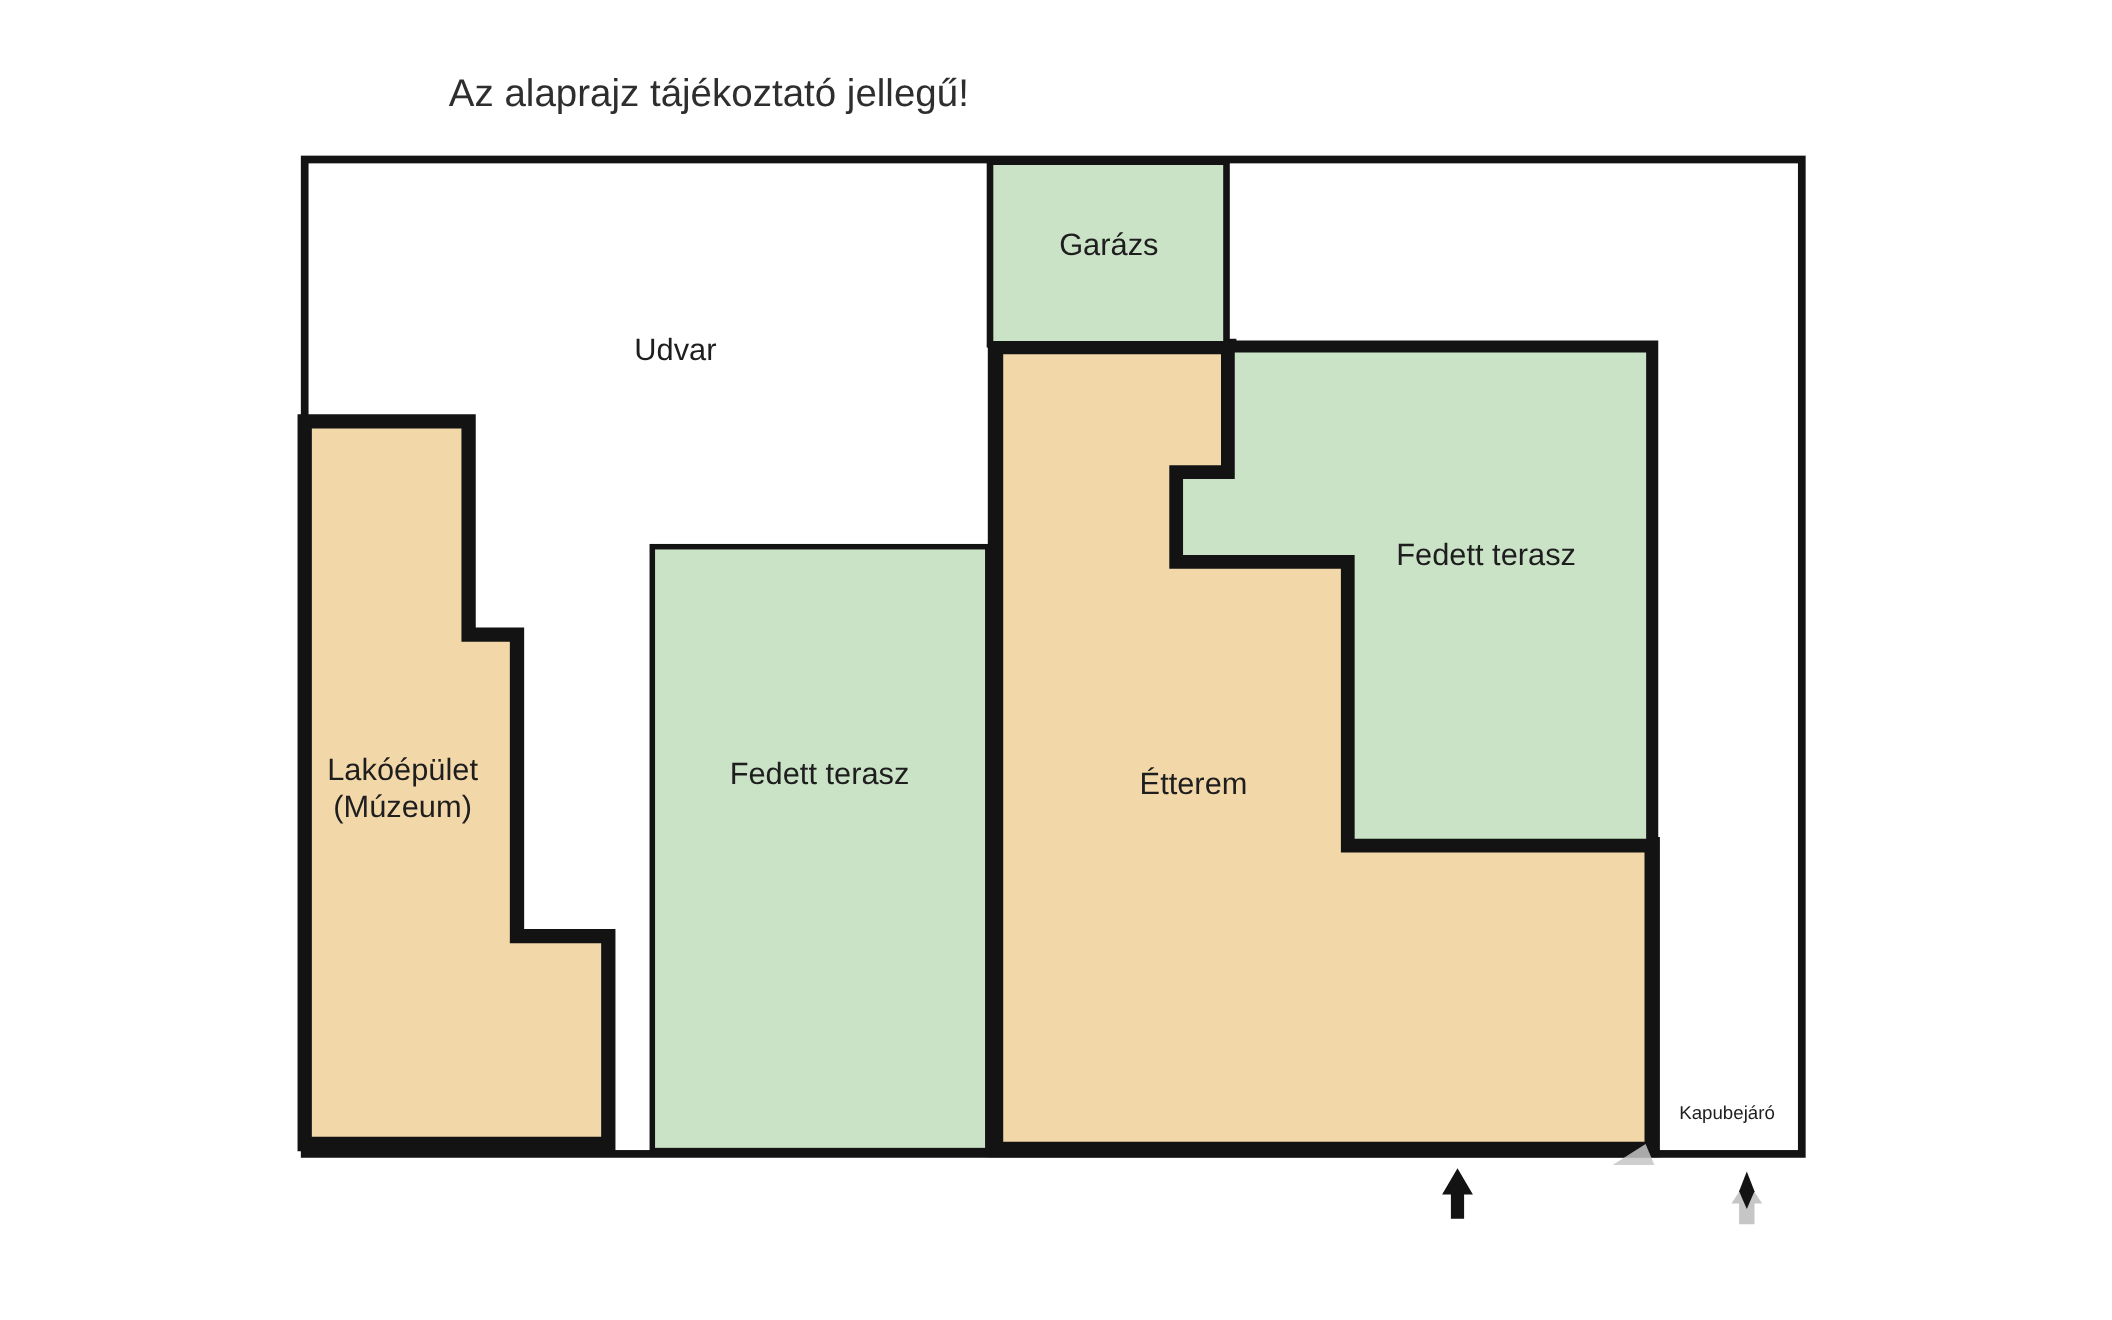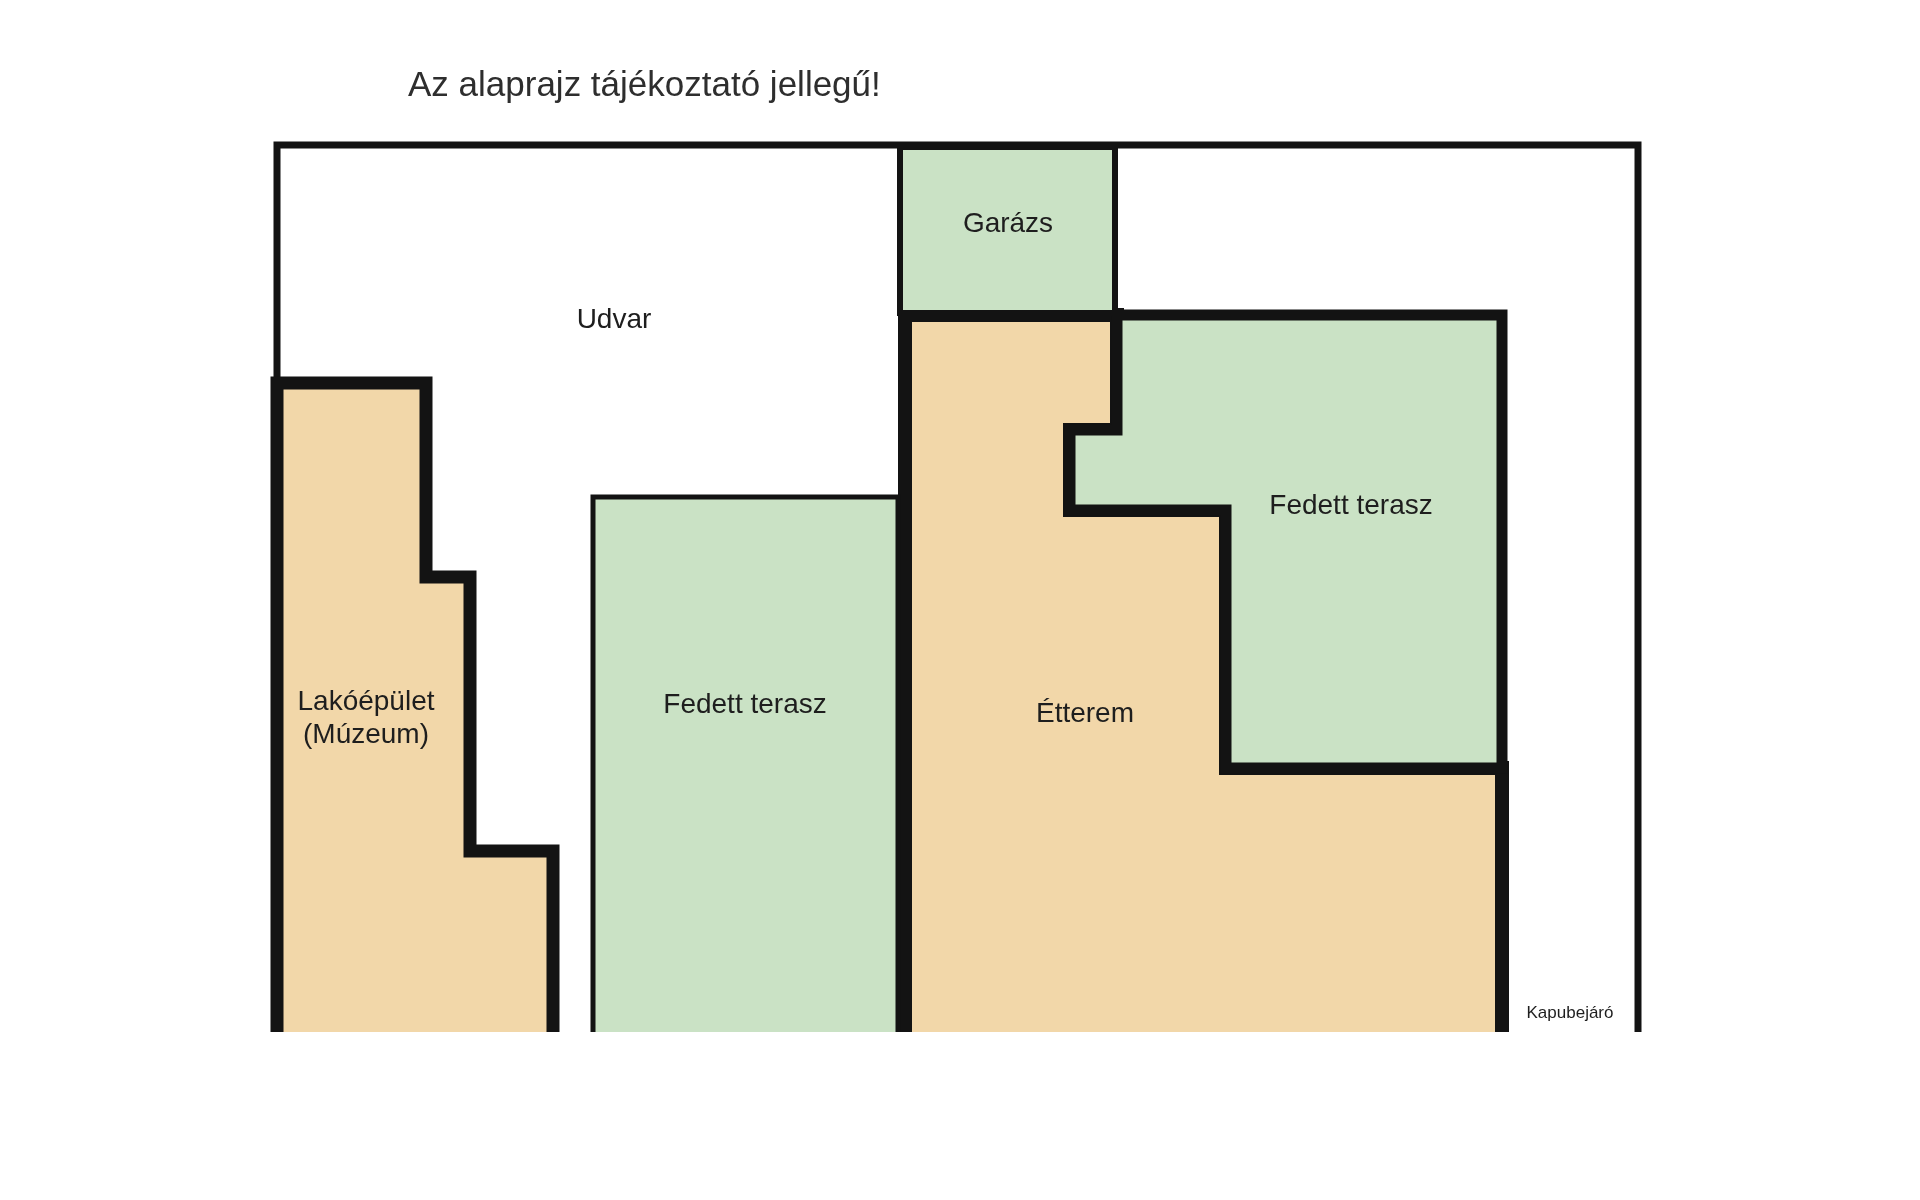--- a/index.html
+++ b/index.html
@@ -1,18 +1,18 @@
 <!DOCTYPE html>
 <html style="--page_bg: #ffffff; --room_tan: #f2d7a9; --room_green: #cae2c5; --outline: #131313; --label_text: #1e1e1e; --title_text: #2e2e2e; --gray_accent: #c6c6c6;"><head>
 <meta charset="utf-8">
 <style>
   html,body{margin:0;padding:0;background:#ffffff;}
   .stage{
     position:relative;
-    width:1920px;height:1032px;
+    width:1920px;height:1200px;
     background:var(--page_bg,#fff);
     overflow:hidden;
     font-family:"Liberation Sans", sans-serif;
   }
   svg{position:absolute;left:0;top:0;}
   .outline-stroke{stroke:var(--outline,#121212);stroke-linejoin:miter;}
   .fill-tan{fill:var(--room_tan,#f2d7a9);}
   .fill-green{fill:var(--room_green,#cae2c5);}
   .fill-white{fill:#ffffff;}
   .lbl{

